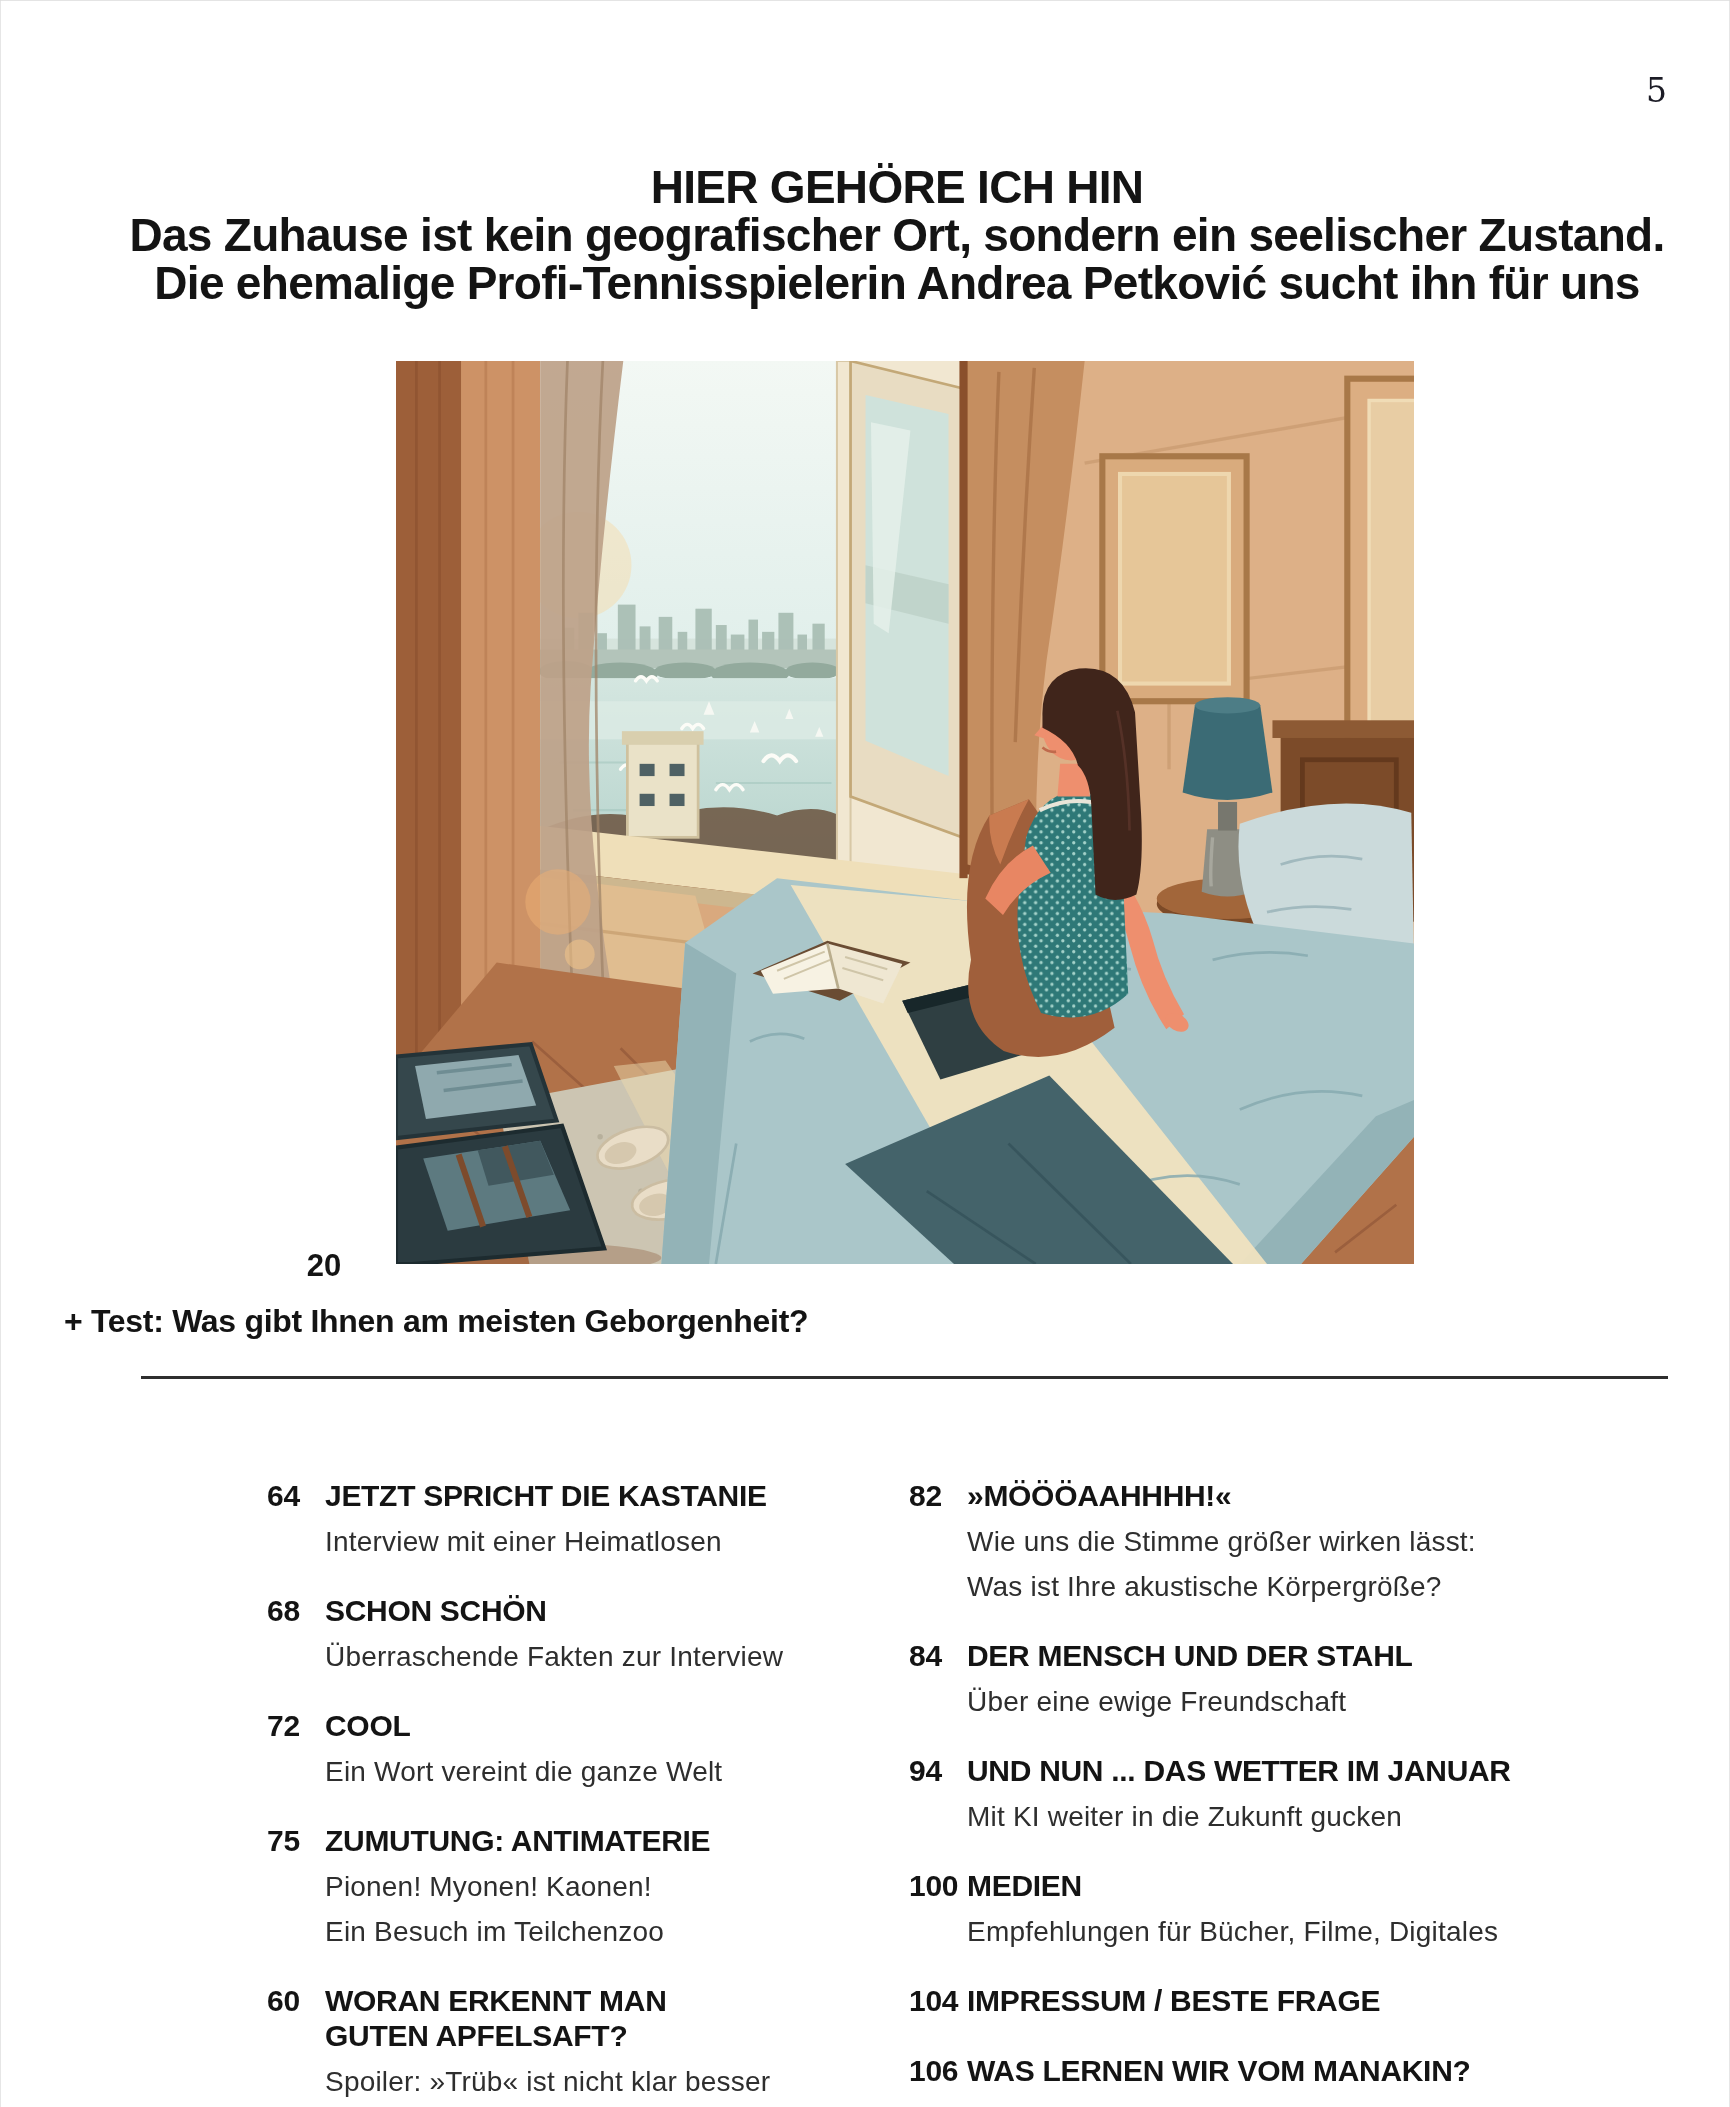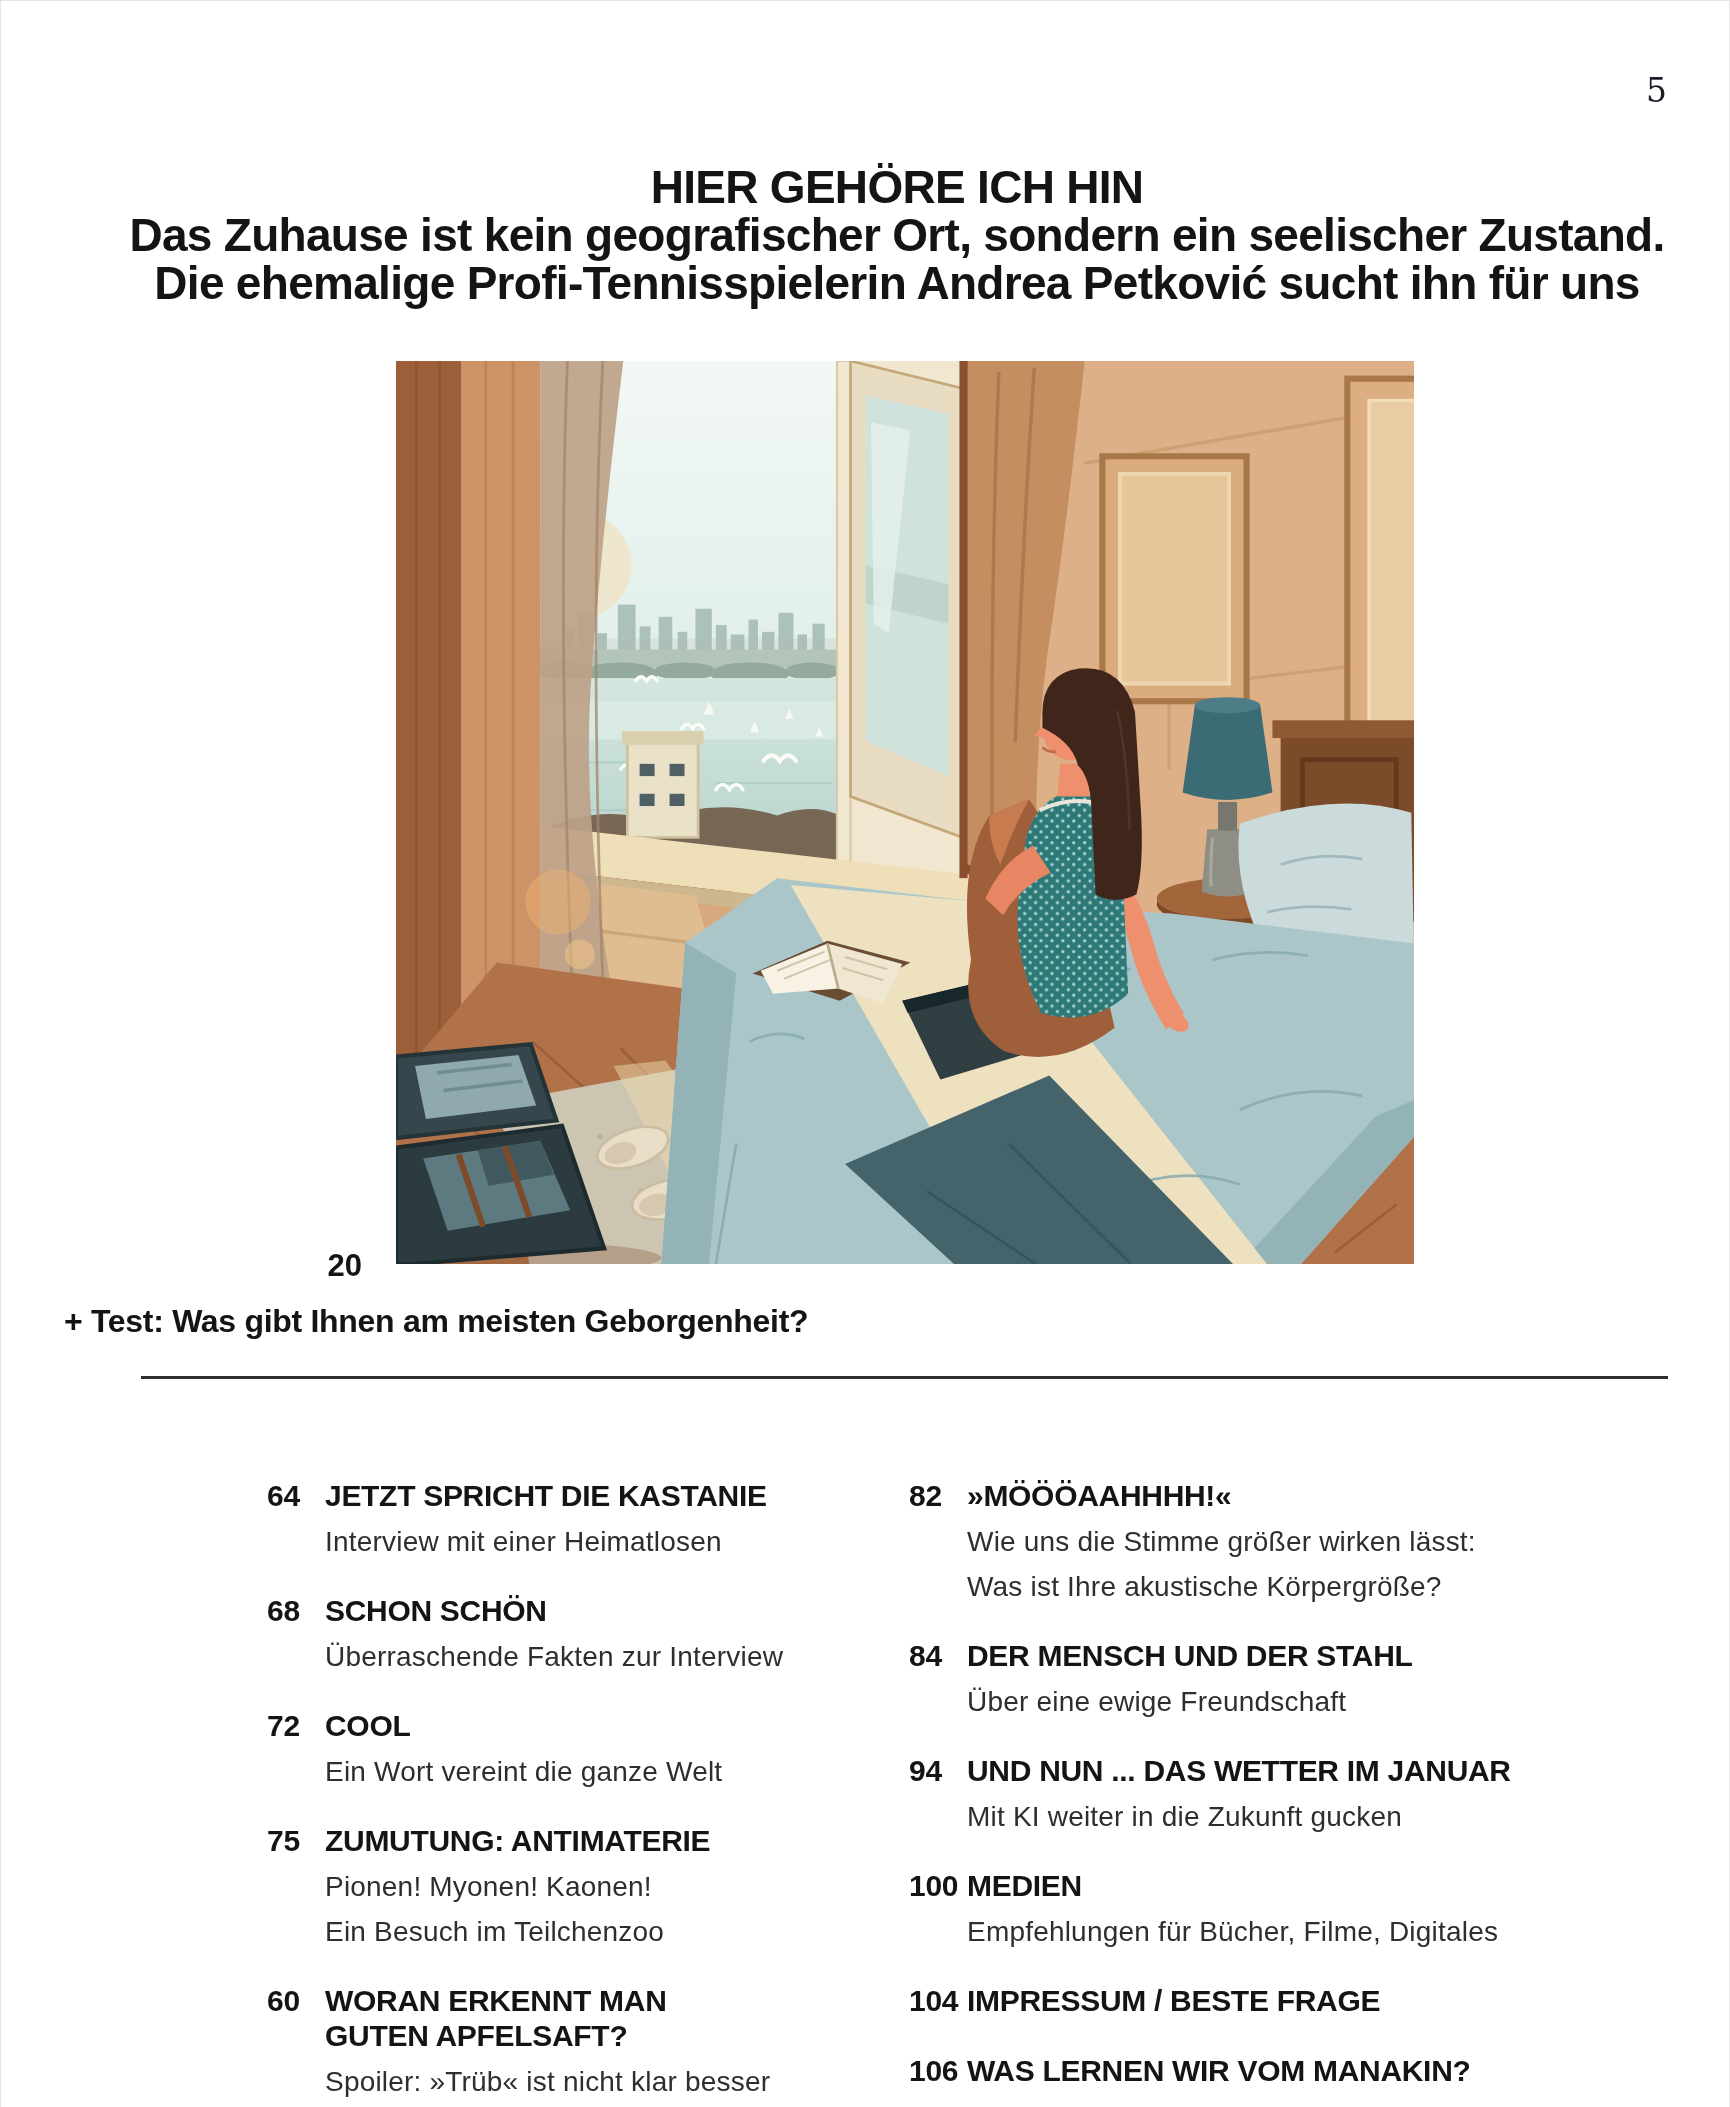--- a/index.html
+++ b/index.html
@@ -24,21 +24,21 @@
   .header .hline{
     font-weight:700;font-size:46px;line-height:48px;
     letter-spacing:-0.7px;white-space:nowrap;color:#141414;
   }
   .figure{
     position:absolute;left:396px;top:361px;width:1018px;height:903px;
   }
   .figure svg{display:block;width:100%;height:100%;}
   .fig-ref{
     position:absolute;left:286px;top:1248px;width:76px;
-    text-align:right;font-size:31px;font-weight:700;color:#141414;
+    text-align:center;font-size:31px;font-weight:700;color:#141414;
   }
   .caption{
     position:absolute;left:64px;top:1303px;width:1666px;
     text-align:left;font-size:32px;font-weight:700;
     letter-spacing:-0.3px;color:#141414;white-space:nowrap;
   }
   .divider{
     position:absolute;left:141px;top:1376px;width:1527px;height:2.7px;
     background:#2e2e2e;
   }

